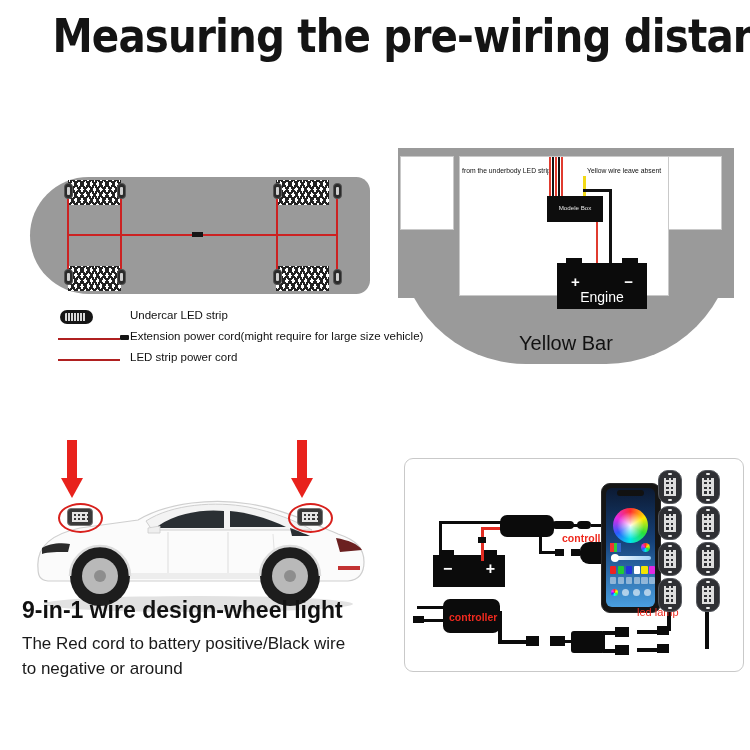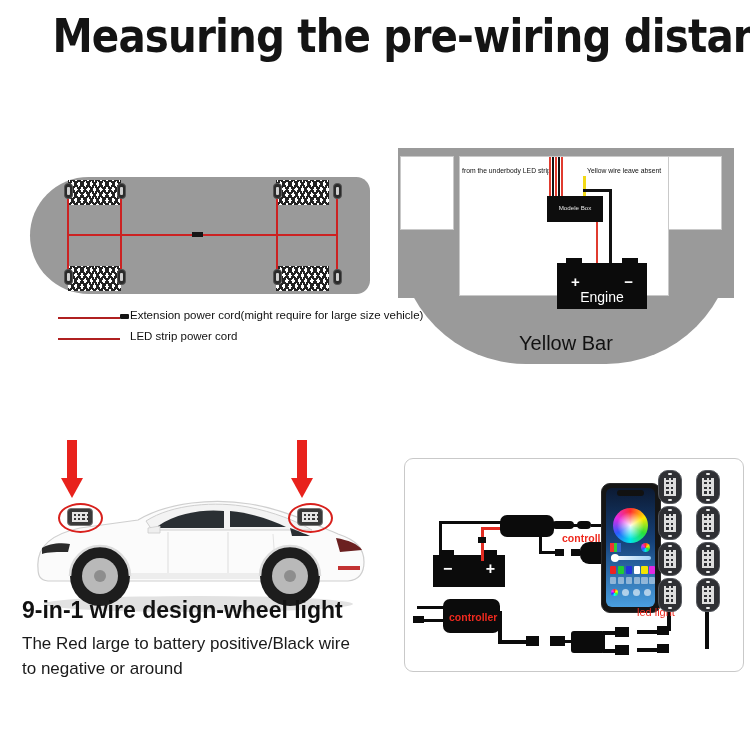--- a/index.html
+++ b/index.html
@@ -198,20 +198,24 @@
   <div class="pod" style="left:109px;top:43px;"></div>
   <div class="pod" style="left:265px;top:43px;"></div>
   <div class="pod" style="left:325px;top:43px;"></div>
   <div class="pod" style="left:56px;top:129px;"></div>
   <div class="pod" style="left:109px;top:129px;"></div>
   <div class="pod" style="left:265px;top:129px;"></div>
   <div class="pod" style="left:325px;top:129px;"></div>
 
   <div id="legend">
     <div class="lg-row">
+      <div id="lg-pod"></div>
+      <div class="lg-label">Undercar LED strip</div>
+    </div>
+    <div class="lg-row">
       <div class="lg-line"></div>
       <div class="lg-plug"></div>
       <div class="lg-label">Extension power cord(might require for large size vehicle)</div>
     </div>
     <div class="lg-row">
       <div class="lg-line"></div>
       <div class="lg-label">LED strip power cord</div>
     </div>
   </div>
 </div>
@@ -302,21 +306,21 @@
 <div class="arrow" style="left:291px;top:440px;">
   <div class="shaft"></div>
     <div class="head"></div>
 </div>
 <div class="hilite" style="left:58px;top:503px;width:41px;height:26px;"></div>
 <div class="hilite" style="left:288px;top:503px;width:41px;height:26px;"></div>
 <div class="wpod" style="left:67px;top:508px;width:24px;height:16px;"></div>
 <div class="wpod" style="left:297px;top:508px;width:24px;height:16px;"></div>
 
 <div id="car-head">9-in-1 wire design-wheel light</div>
-<div id="car-sub">The Red large to battery positive/Black wire to negative or around</div>
+<div id="car-sub">The Red cord to battery positive/Black wire to negative or around</div>
 
 <div id="panel-wiring">
 
   <div id="w-bat">
     <div class="t" style="left:8px;"></div>
     <div class="t" style="right:8px;"></div>
     <div class="s" style="left:10px;">−</div>
     <div class="s" style="right:10px;">+</div>
   </div>
 
@@ -390,21 +394,21 @@
       <div class="gridbtn" style="left:28px;"></div>
       <div class="gridbtn" style="left:35.5px;"></div>
       <div class="gridbtn" style="left:43px;"></div>
       <div class="tabic" style="left:5px;background:conic-gradient(#f33,#ff0,#3f3,#0ff,#33f,#f3f,#f33);"></div>
       <div class="tabic" style="left:16px;background:rgba(255,255,255,.6);"></div>
       <div class="tabic" style="left:27px;background:rgba(255,255,255,.6);"></div>
       <div class="tabic" style="left:38px;background:rgba(255,255,255,.6);"></div>
     </div>
   </div>
 
-  <div id="ledlamp-label" style="left:232px;top:147px;">led light</div>
+  <div id="ledlamp-label" style="left:232px;top:147px;">led lamp</div>
 
   <div class="lamp" style="left:253px;top:11px;">
       <i class="t"></i>
       <i class="b"></i>
     </div>
   <div class="lamp" style="left:291px;top:11px;">
       <i class="t"></i>
       <i class="b"></i>
     </div>
   <div class="lamp" style="left:253px;top:47px;">

